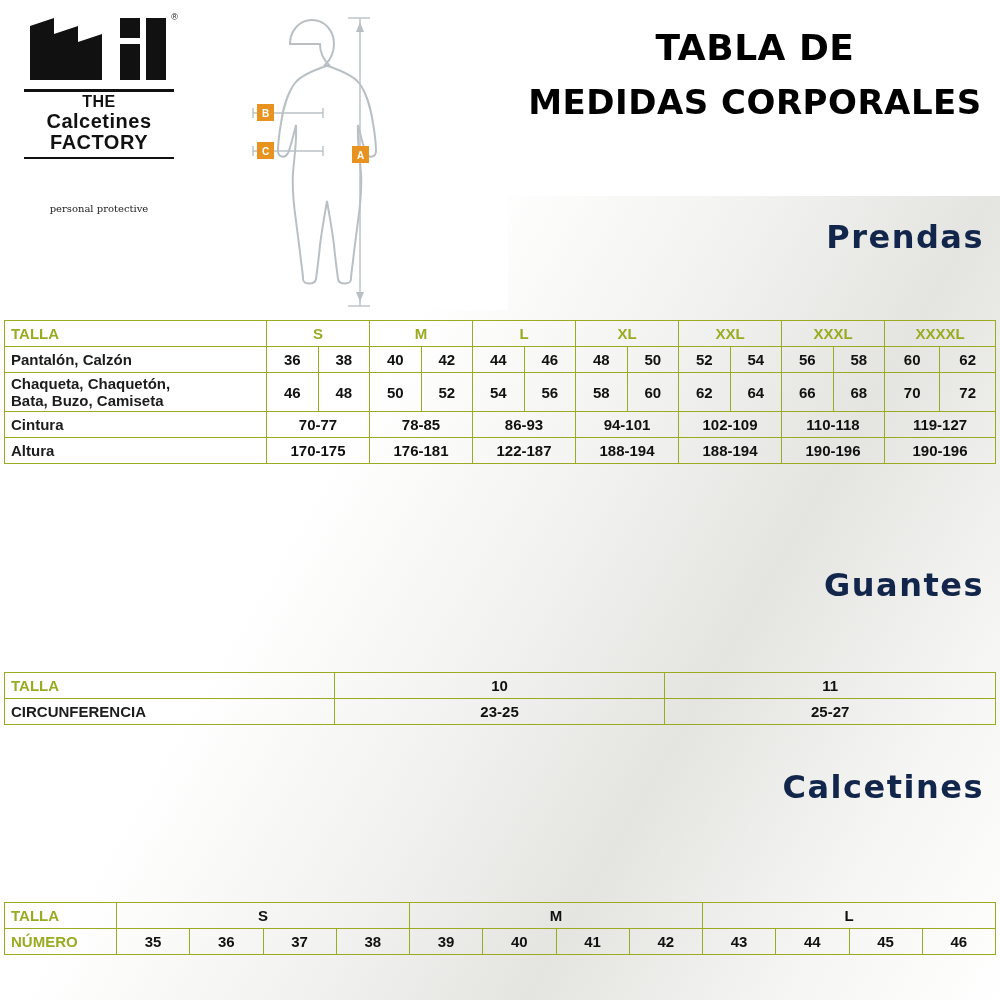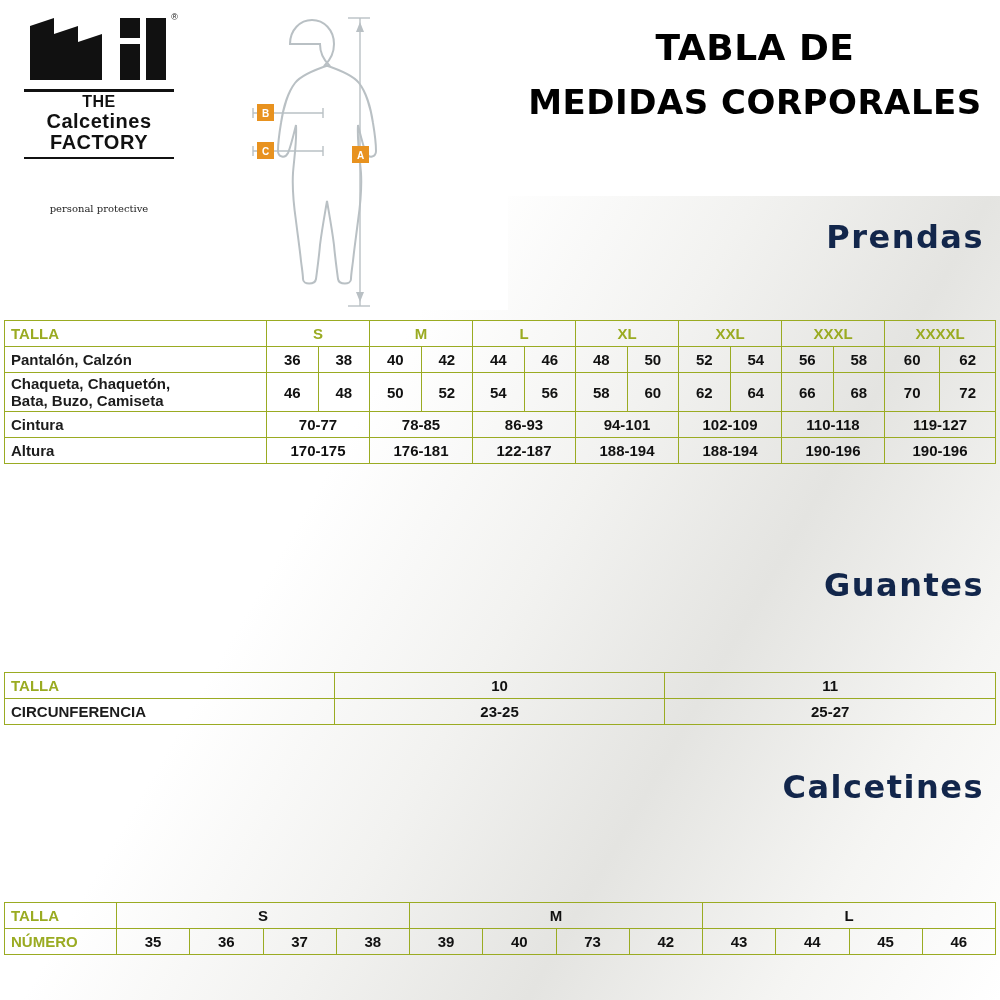--- a/index.html
+++ b/index.html
@@ -310,21 +310,21 @@
         <td colspan="4" style="width:293px">L</td>
       </tr>
       <tr>
         <td class="hdr-talla">NÚMERO</td>
         <td>35</td>
         <td>36</td>
         <td>37</td>
         <td>38</td>
         <td>39</td>
         <td>40</td>
-        <td>73</td>
+        <td>41</td>
         <td>42</td>
         <td>43</td>
         <td>44</td>
         <td>45</td>
         <td>46</td>
       </tr>
     </tbody>
   </table>
 
 </div>

